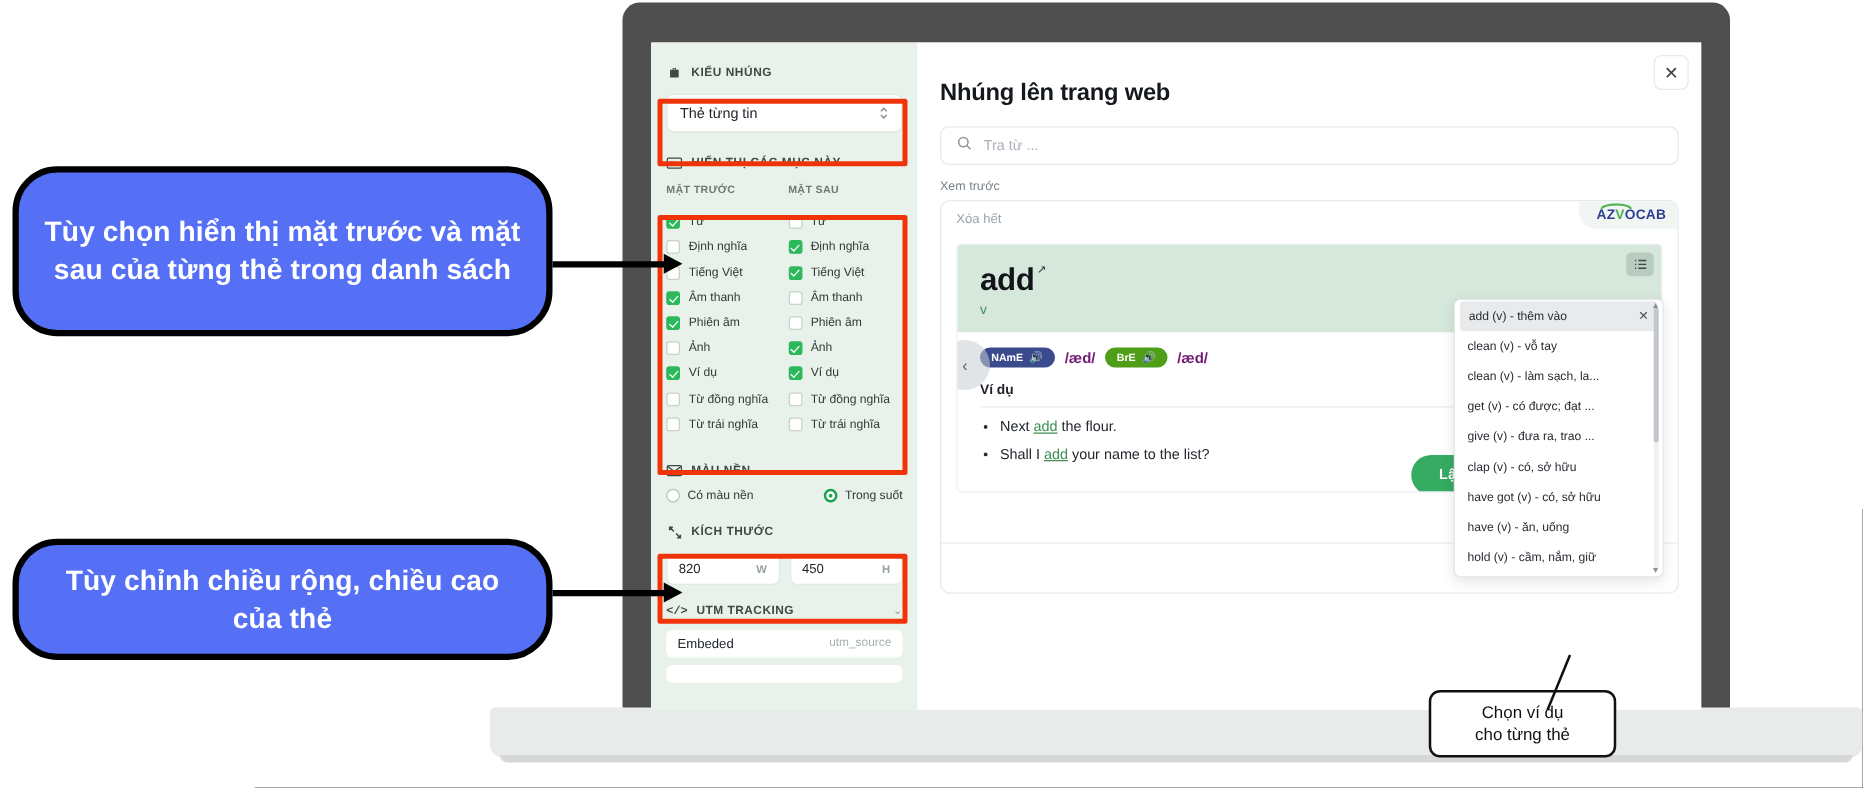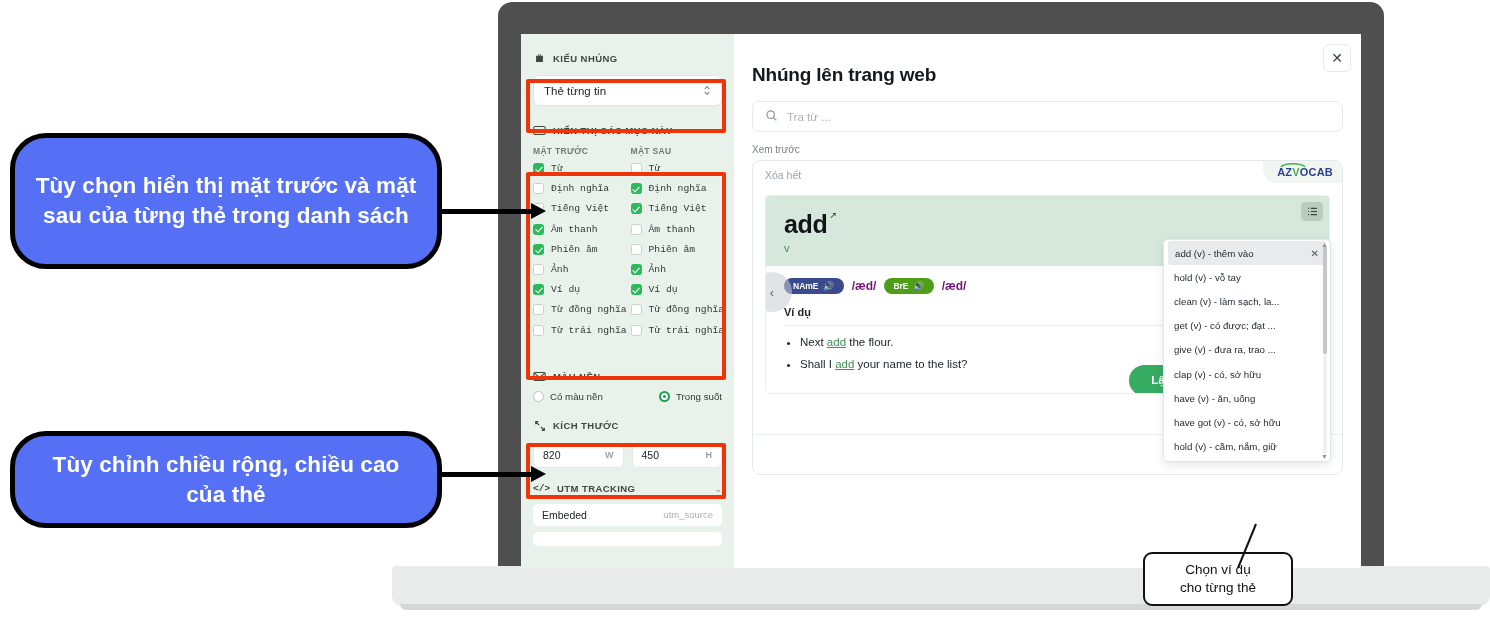--- a/index.html
+++ b/index.html
@@ -57,21 +57,21 @@
     border-radius:6px;display:flex;align-items:center;padding:0 10px;
     box-sizing:border-box;justify-content:space-between;
   }
   .select-box .val{font-size:11.5px;color:#21262b;}
   .chev2{display:flex;flex-direction:column;line-height:5px;color:#7d8a84;font-size:8px;}
 
   
   .cb-wrap{display:flex;padding:6px 12px 8px 12px;gap:6px;}
   .cb-col{flex:1;min-width:0;}
   .cb-col-h{font-size:8.5px;font-weight:bold;color:#6d7b72;letter-spacing:.3px;margin-bottom:7px;}
-  .cb-row{display:flex;align-items:flex-start;gap:7px;height:20.2px;font-family:Liberation Mono, monospace;}
+  .cb-row{display:flex;align-items:flex-end;gap:7px;height:20.2px;}
   .cb{
     width:11px;height:11px;border-radius:2.5px;border:1.4px solid #c6d2ca;background:#fff;
     flex:0 0 11px;box-sizing:border-box;position:relative;
   }
   .cb.on{background:#2eb85c;border-color:#2eb85c;}
   .cb.on::after{
     content:"";position:absolute;left:2.6px;top:.9px;width:3.2px;height:6px;
     border:solid #fff;border-width:0 1.6px 1.6px 0;transform:rotate(42deg);
   }
   .cb-lbl{font-size:9.7px;color:#2f3a34;white-space:nowrap;}
@@ -483,39 +483,39 @@
           </div>
         </div>
 
         <div class="dropdown">
           <div id="dd-list">
               <div class="dd-item sel">
                 <span>add (v) - thêm vào</span>
                 <span class="x">✕</span>
               </div>
               <div class="dd-item">
-                <span>hold (v) - vỗ tay</span>
+                <span>clean (v) - vỗ tay</span>
               </div>
               <div class="dd-item">
                 <span>clean (v) - làm sạch, la...</span>
               </div>
               <div class="dd-item">
                 <span>get (v) - có được; đạt ...</span>
               </div>
               <div class="dd-item">
                 <span>give (v) - đưa ra, trao ...</span>
               </div>
               <div class="dd-item">
                 <span>clap (v) - có, sở hữu</span>
               </div>
               <div class="dd-item">
+                <span>have got (v) - có, sở hữu</span>
+              </div>
+              <div class="dd-item">
                 <span>have (v) - ăn, uống</span>
-              </div>
-              <div class="dd-item">
-                <span>have got (v) - có, sở hữu</span>
               </div>
               <div class="dd-item">
                 <span>hold (v) - cầm, nắm, giữ</span>
               </div>
             </div>
           <div class="dd-scroll">
             <div class="dd-track"></div>
             <div class="dd-thumb"></div>
           </div>
           <span class="dd-arrow up">▲</span>

